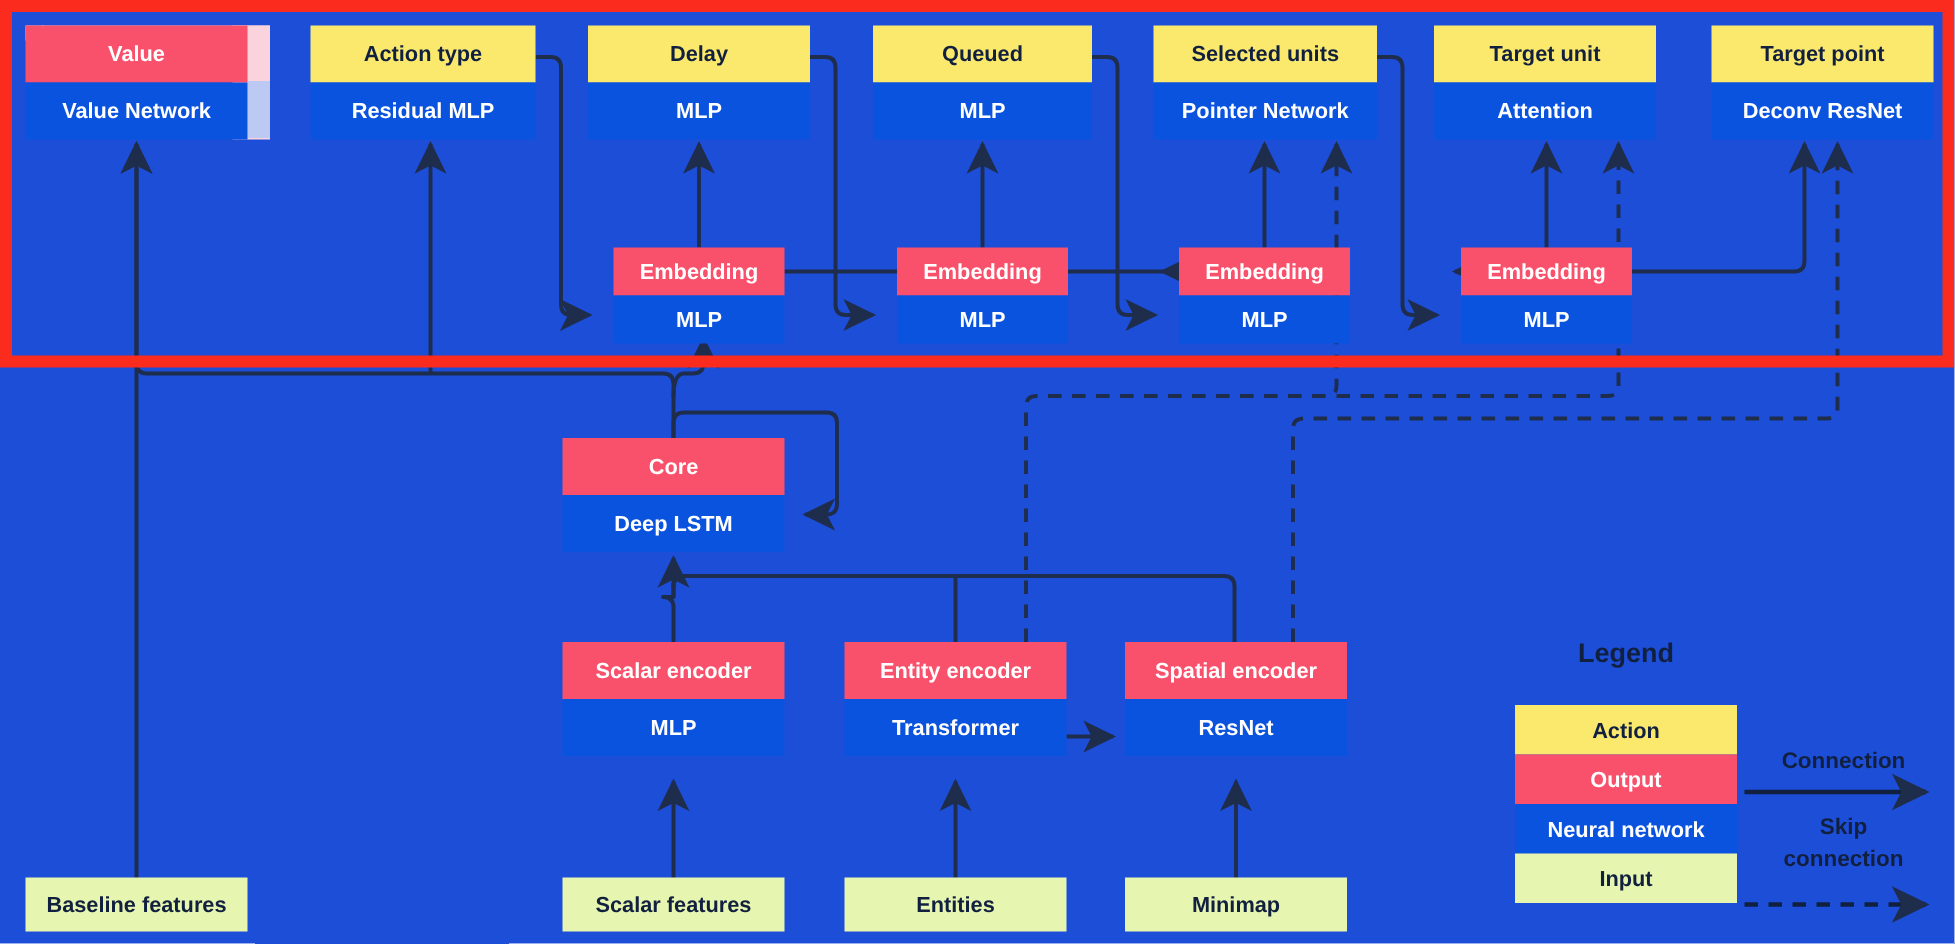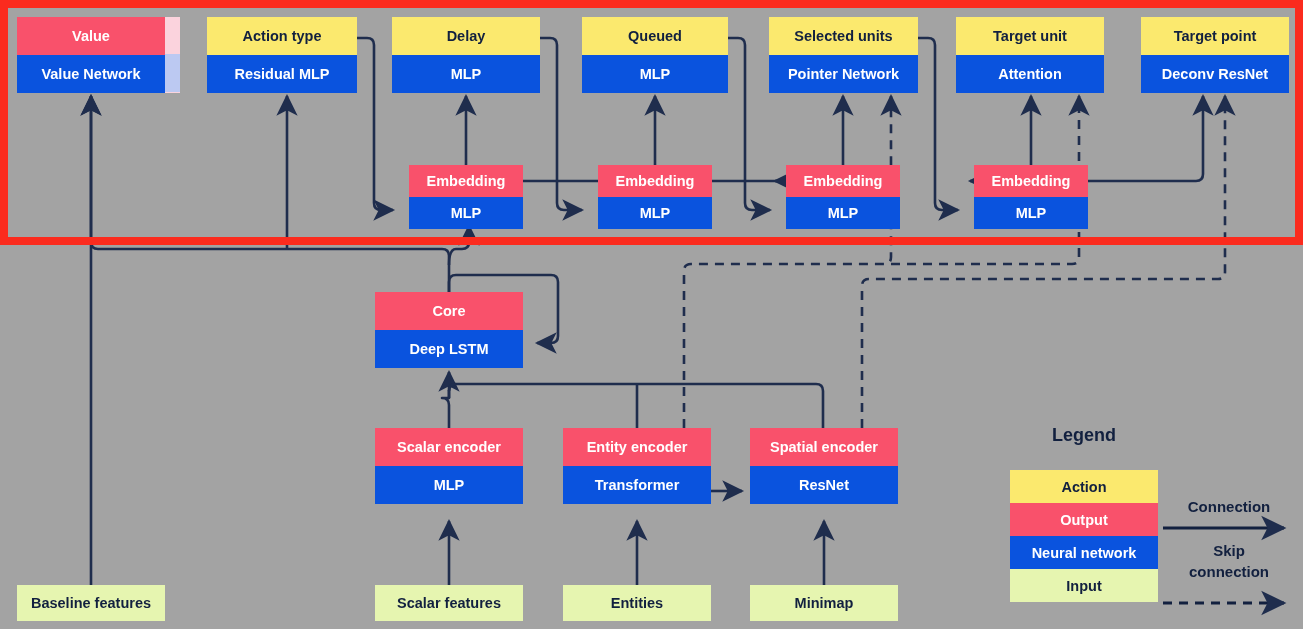--- a/index.html
+++ b/index.html
@@ -1,18 +1,18 @@
 <!DOCTYPE html>
 <html><head>
 <meta charset="utf-8">
 <style>
   html,body{margin:0;padding:0;background:#ffffff;}
   body{width:1303px;height:629px;overflow:hidden;
        font-family:"Liberation Sans","DejaVu Sans",sans-serif;}
-  #stage{position:relative;width:1303px;height:629px;background:#a3a3a3;}
+  #stage{position:relative;width:1303px;height:629px;background:#1d4ed8;}
   svg{position:absolute;left:0;top:0;width:1303px;height:629px;}
   .wire{fill:none;stroke:#1f2d4d;stroke-width:2.6;stroke-linecap:butt;stroke-linejoin:round;}
   .skip{fill:none;stroke:#1f2d4d;stroke-width:2.6;stroke-dasharray:9 7;
         stroke-linecap:butt;stroke-linejoin:round;}
   .ahead{fill:#1f2d4d;}
   .boxtxt{font-size:14.5px;font-weight:bold;text-anchor:middle;dominant-baseline:middle;}
   .t-dark{fill:#12203f;}
   .t-light{fill:#ffffff;}
   .legend-title{font-size:18px;font-weight:bold;fill:#12203f;text-anchor:middle;}
   .legend-lbl{font-size:15px;font-weight:bold;fill:#12203f;text-anchor:middle;}

